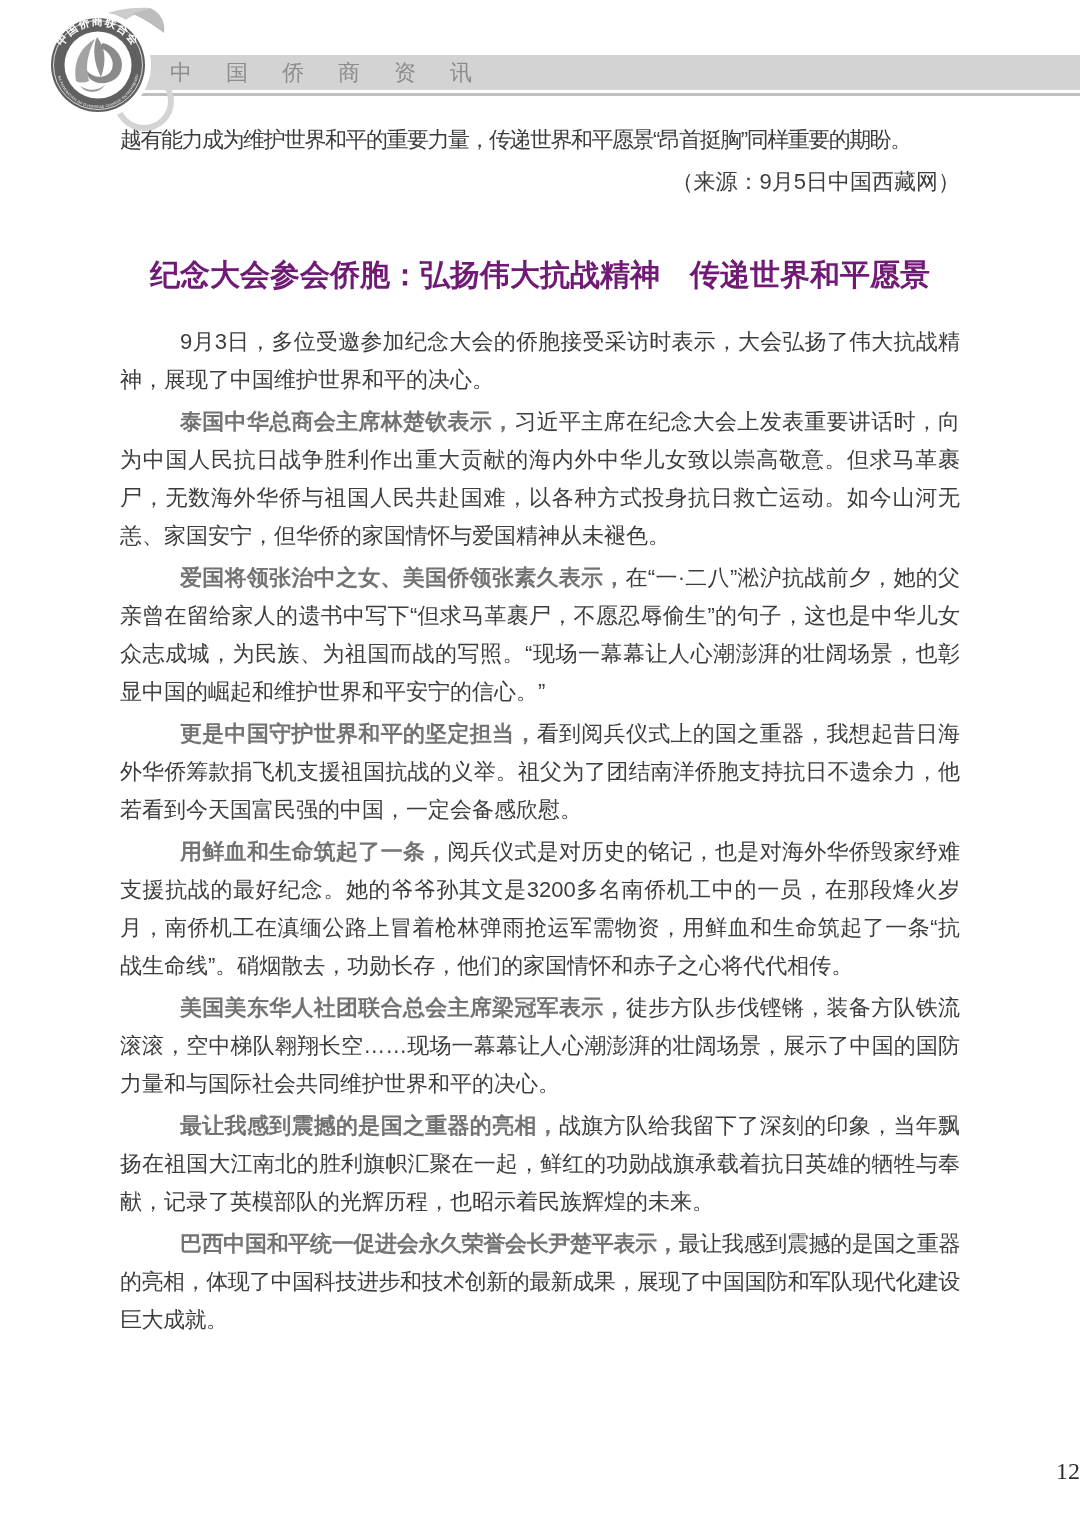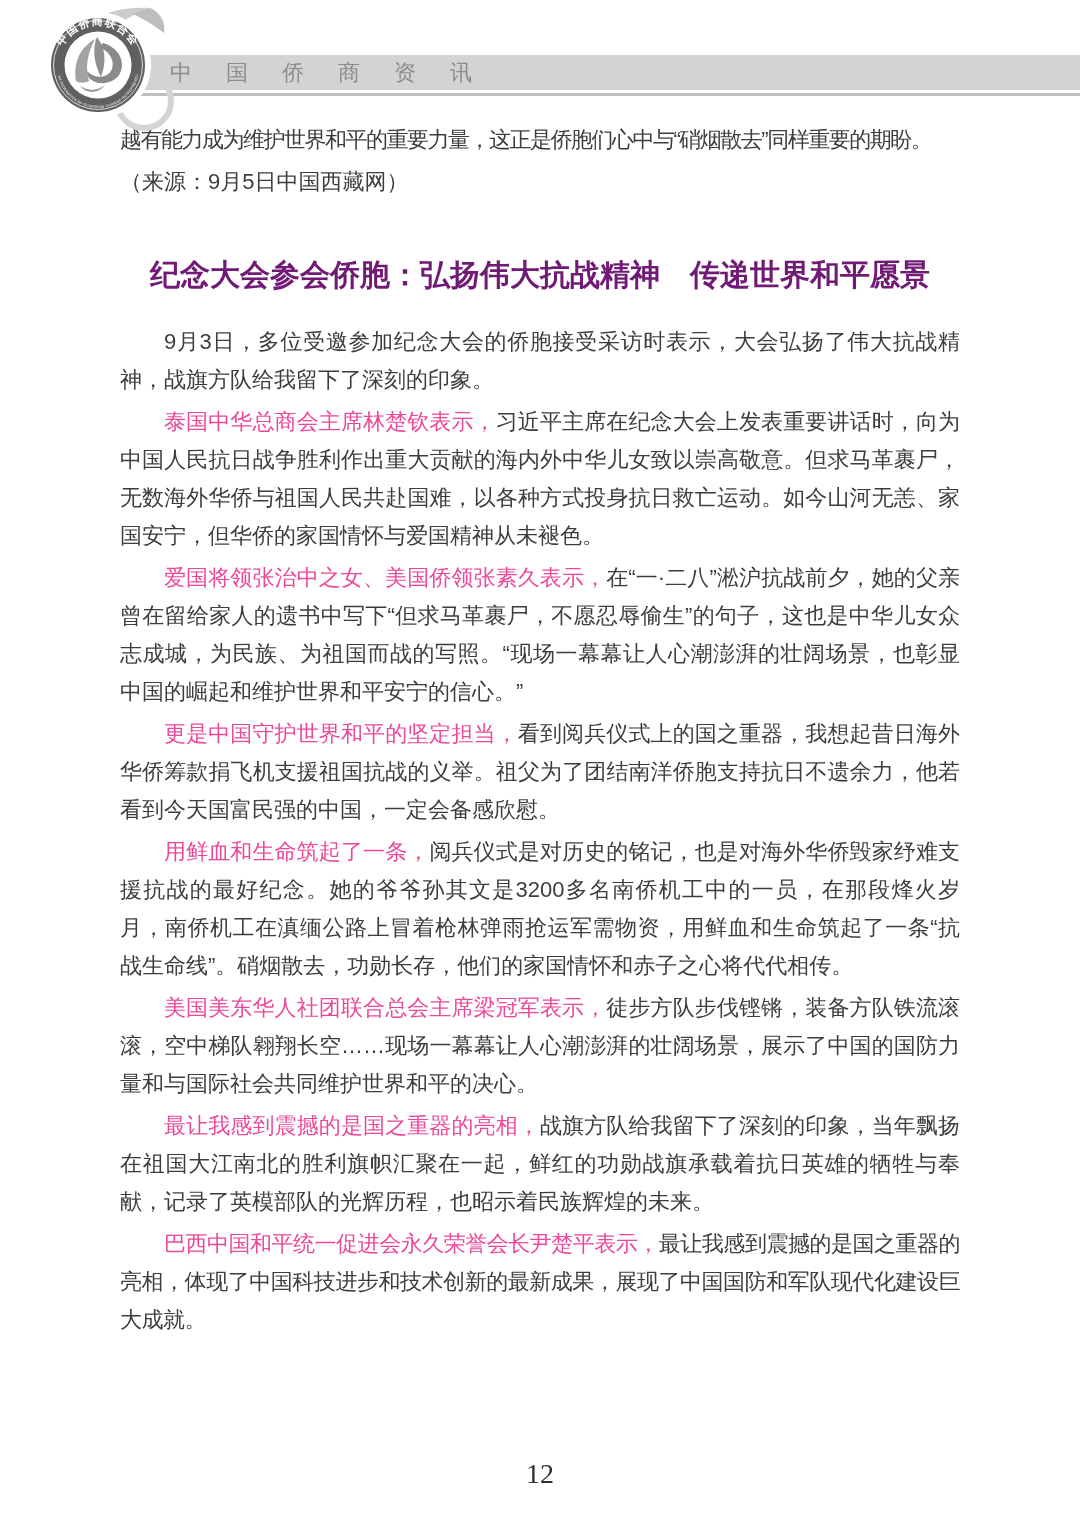--- a/index.html
+++ b/index.html
@@ -32,39 +32,39 @@
 
   
   .content {
     position: absolute; left: 120px; top: 121px; width: 840px;
     color: #3d3d3d;
     font-size: 22px; line-height: 38px;
     text-align: justify;
   }
   .content p { margin: 0 0 4px 0; }
   .continuation { text-align: justify; letter-spacing: -1.5px; white-space: nowrap; }
-  .source-line { }
+  .source-line { text-align: right; }
   .article-title {
     margin: 52px 0 26px 0;
     font-size: 30px; line-height: 44px;
     font-weight: bold;
     color: #701a75;
     text-align: center;
     white-space: nowrap;
   }
   .para { text-indent: 2em; }
-  .para .lead { font-weight: normal; color: #ec4899; }
+  .para .lead { font-weight: bold; color: #737373; margin-left: 16px; }
   .para.tight { letter-spacing: -0.5px; }
 
   
   .page-number {
     position: absolute; left: 0; right: 0; top: 1458px;
-    text-align: center;
+    text-align: right;
     font-family: "Liberation Serif", "DejaVu Serif", serif;
-    font-size: 28px; color: #2f2f2f;
+    font-size: 24px; color: #2f2f2f;
   }
 </style>
 </head>
 <body>
 
 <div class="page">
 
   <div class="banner-bar">
     <span class="banner-title">中国侨商资讯</span>
   </div>
@@ -98,27 +98,27 @@
       <g>
         <path d="M40,79 C37,59 45,45 59,37 C51,53 49,65 53,79 C48,81 43,81 40,79 Z" fill="#a3a3a3"></path>
         <path d="M61,35 C69,45 71,59 65,75 C58,62 56,46 61,35 Z" fill="#909090"></path>
         <path d="M67,41 C81,45 89,57 85,69 C81,81 64,85 54,77 C52,75 51,72 51,69 C58,77 72,77 76,67 C79,58 73,49 63,45 Z" fill="#8a8a8a"></path>
         <path d="M44,84 C52,89 62,89 69,83 C63,92 50,92 44,84 Z" fill="#9b9b9b"></path>
       </g>
     </svg>
   </div>
 
   <div class="content">
-    <p class="continuation">越有能力成为维护世界和平的重要力量，这正是侨胞们心中与“硝烟散去”同样重要的期盼。</p>
+    <p class="continuation">越有能力成为维护世界和平的重要力量，传递世界和平愿景“昂首挺胸”同样重要的期盼。</p>
     <p class="source-line">（来源：9月5日中国西藏网）</p>
 
     <h1 class="article-title">纪念大会参会侨胞：弘扬伟大抗战精神　传递世界和平愿景</h1>
 
     <p class="para">
-      <span class="lead"></span><span>9月3日，多位受邀参加纪念大会的侨胞接受采访时表示，大会弘扬了伟大抗战精神，战旗方队给我留下了深刻的印象。</span>
+      <span class="lead"></span><span>9月3日，多位受邀参加纪念大会的侨胞接受采访时表示，大会弘扬了伟大抗战精神，展现了中国维护世界和平的决心。</span>
     </p>
     <p class="para">
       <span class="lead">泰国中华总商会主席林楚钦表示，</span><span>习近平主席在纪念大会上发表重要讲话时，向为中国人民抗日战争胜利作出重大贡献的海内外中华儿女致以崇高敬意。但求马革裹尸，无数海外华侨与祖国人民共赴国难，以各种方式投身抗日救亡运动。如今山河无恙、家国安宁，但华侨的家国情怀与爱国精神从未褪色。</span>
     </p>
     <p class="para">
       <span class="lead">爱国将领张治中之女、美国侨领张素久表示，</span><span>在“一·二八”淞沪抗战前夕，她的父亲曾在留给家人的遗书中写下“但求马革裹尸，不愿忍辱偷生”的句子，这也是中华儿女众志成城，为民族、为祖国而战的写照。“现场一幕幕让人心潮澎湃的壮阔场景，也彰显中国的崛起和维护世界和平安宁的信心。”</span>
     </p>
     <p class="para">
       <span class="lead">更是中国守护世界和平的坚定担当，</span><span>看到阅兵仪式上的国之重器，我想起昔日海外华侨筹款捐飞机支援祖国抗战的义举。祖父为了团结南洋侨胞支持抗日不遗余力，他若看到今天国富民强的中国，一定会备感欣慰。</span>
     </p>

